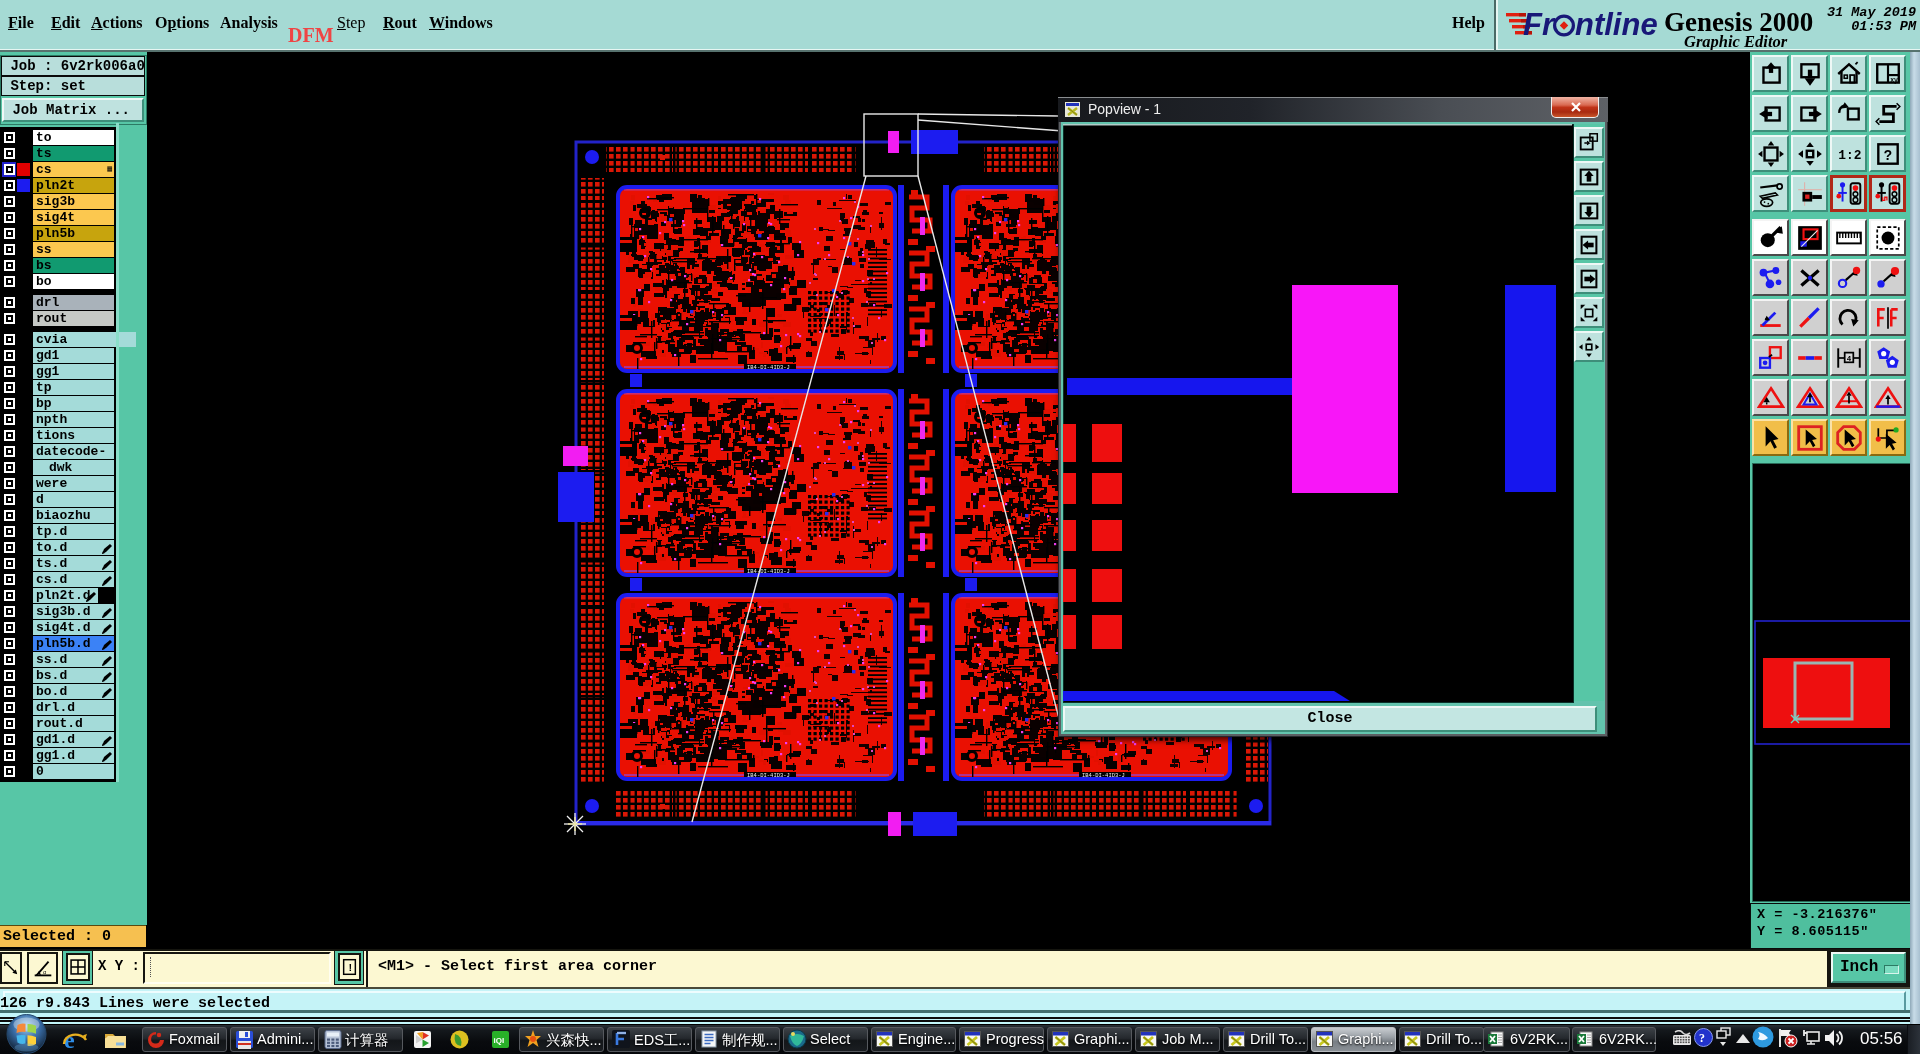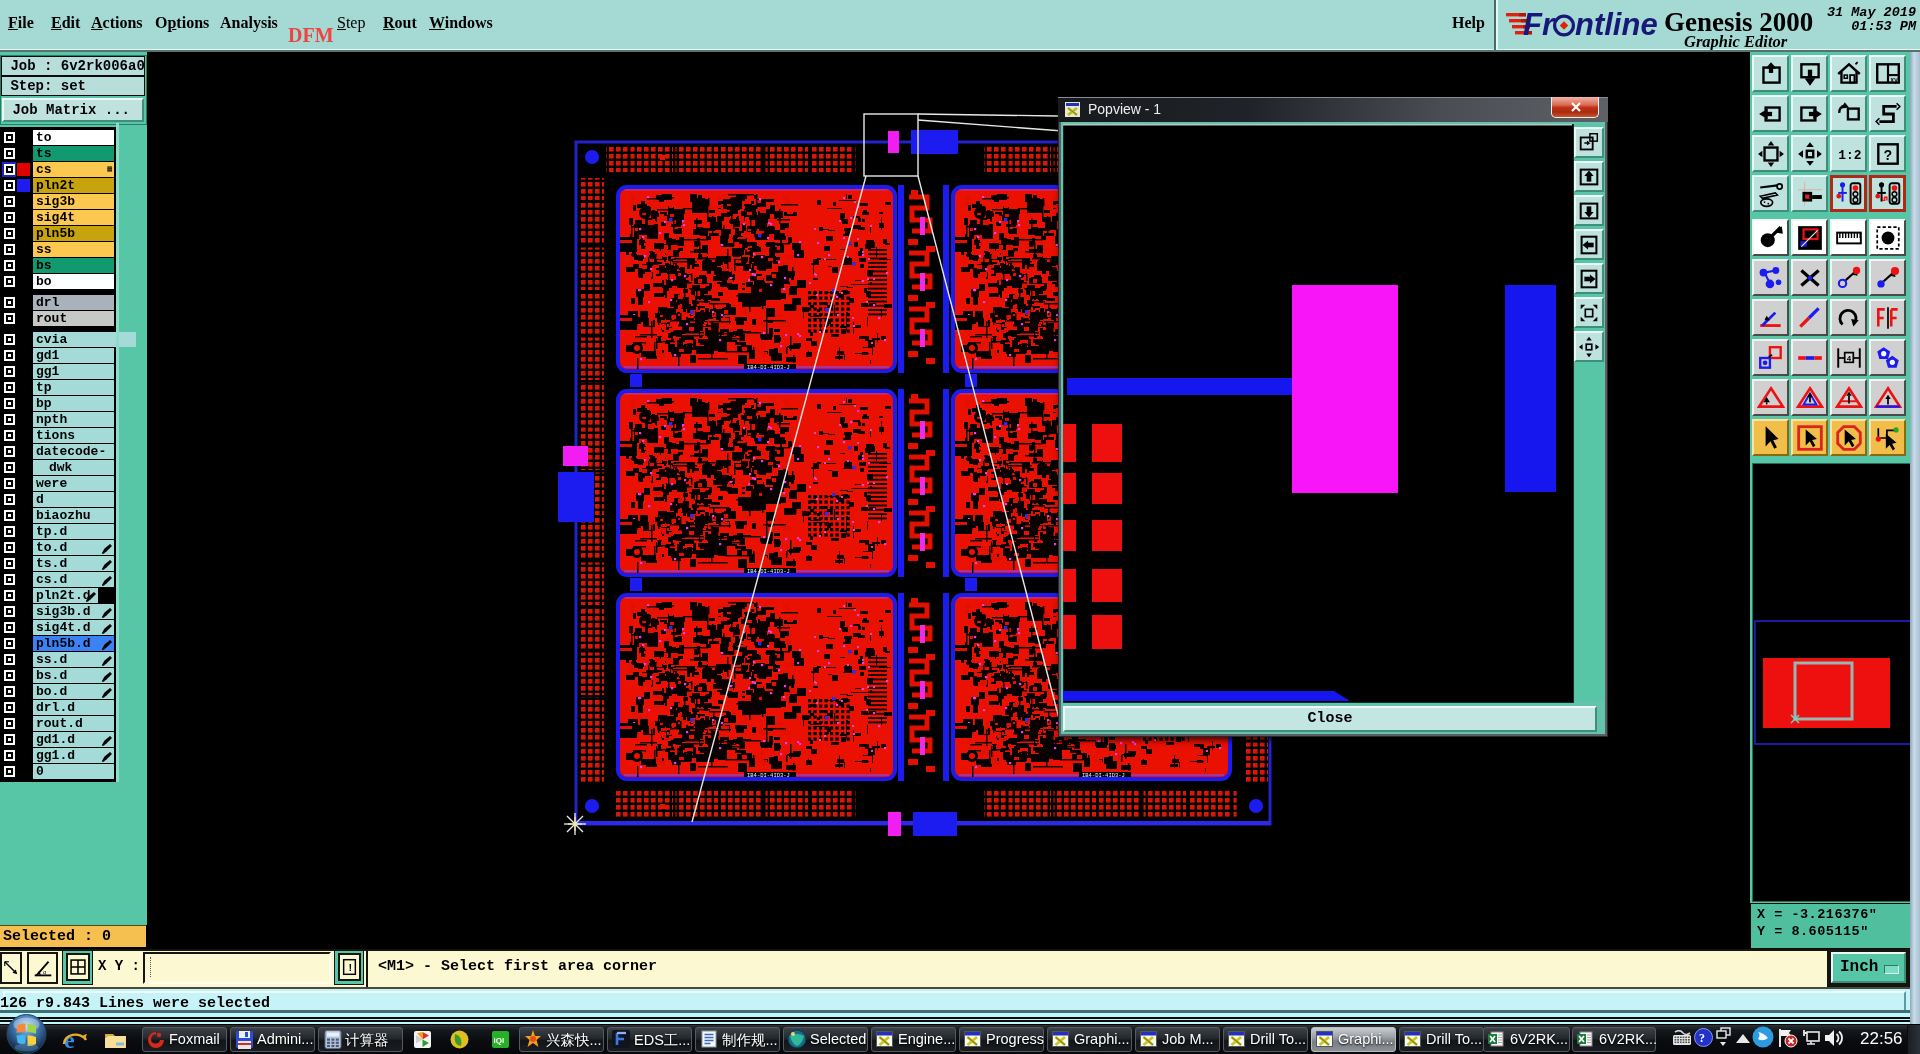--- a/index.html
+++ b/index.html
@@ -2076,21 +2076,21 @@
     <path d="M3.5 4.5 h9 M3.5 7.5 h9 M3.5 10.5 h9 M3.5 13.5 h6" stroke="#3a6ac0" stroke-width="1.6"></path>
   </svg>
 <div class="a" style="left:722px;top:1031px;font-size:14.5px;color:#fff;font-family:'Liberation Sans',sans-serif;text-shadow:0 1px 2px #000">制作规...</div>
 <div class="a" style="left:783px;top:1027px;width:85px;height:25px;background:linear-gradient(180deg,#3c4147 0%,#24282d 45%,#131619 55%,#1a1d21 100%);border:1px solid #56595e;border-radius:3px;box-sizing:border-box"></div>
 <svg class="a" style="left:787px;top:1029px" width="20" height="20" viewBox="0 0 20 20">
     <circle cx="10" cy="10" r="9" fill="#1a6a8a"></circle>
     <path d="M3 7 q7 -4 14 0 q-2 8 -7 10 q-5 -2 -7 -10" fill="#30b89a"></path>
     <circle cx="10" cy="10" r="9" fill="none" stroke="#0a3a4a" stroke-width="1"></circle>
     <circle cx="6" cy="5" r="2" fill="#e8d860"></circle>
   </svg>
-<div class="a" style="left:810px;top:1031px;font-size:14.5px;color:#fff;font-family:'Liberation Sans',sans-serif;text-shadow:0 1px 2px #000">Selected</div>
+<div class="a" style="left:810px;top:1031px;font-size:14.5px;color:#fff;font-family:'Liberation Sans',sans-serif;text-shadow:0 1px 2px #000">Select</div>
 <div class="a" style="left:871px;top:1027px;width:85px;height:25px;background:linear-gradient(180deg,#3c4147 0%,#24282d 45%,#131619 55%,#1a1d21 100%);border:1px solid #56595e;border-radius:3px;box-sizing:border-box"></div>
 <svg class="a" style="left:876px;top:1031px" width="17" height="16" viewBox="0 0 17 16">
     <rect x="0.5" y="0.5" width="16" height="15" fill="#f8f8f4" stroke="#555"></rect>
     <rect x="1" y="1" width="15" height="3.5" fill="#2233bb"></rect>
     <path d="M3.5 6 L13 14 M13 6 L3.5 14" stroke="#c8c820" stroke-width="2.8"></path>
     <path d="M3.5 6 L13 14" stroke="#8a8a10" stroke-width="1.2"></path>
   </svg>
 <div class="a" style="left:898px;top:1031px;font-size:14.5px;color:#fff;font-family:'Liberation Sans',sans-serif;text-shadow:0 1px 2px #000">Engine...</div>
 <div class="a" style="left:959px;top:1027px;width:85px;height:25px;background:linear-gradient(180deg,#3c4147 0%,#24282d 45%,#131619 55%,#1a1d21 100%);border:1px solid #56595e;border-radius:3px;box-sizing:border-box"></div>
 <svg class="a" style="left:964px;top:1031px" width="17" height="16" viewBox="0 0 17 16">
@@ -2204,13 +2204,13 @@
   </svg>
 <svg class="a" style="left:1802px;top:1029px" width="18" height="18" viewBox="0 0 18 18">
 <rect x="5" y="3" width="12" height="9" fill="#0a0c0e" stroke="#e8e8e8" stroke-width="1.6"></rect>
 <path d="M9 12 v3 M5 15 h8" stroke="#e8e8e8" stroke-width="1.6"></path>
 <path d="M2 1 v6 M2 4 h3" stroke="#e8e8e8" stroke-width="1.8"></path>
   </svg>
 <svg class="a" style="left:1824px;top:1028px" width="20" height="20" viewBox="0 0 20 20">
 <polygon points="1,7 5,7 10,2 10,18 5,13 1,13" fill="#f0f0f0"></polygon>
 <path d="M12.5 6 a5 5 0 0 1 0 8 M15 3.5 a8.5 8.5 0 0 1 0 13" fill="none" stroke="#f0f0f0" stroke-width="1.8"></path>
   </svg>
-<div class="a" style="left:1860px;top:1029px;font-size:17px;color:#fff;font-family:'Liberation Sans',sans-serif">22:56</div>
+<div class="a" style="left:1860px;top:1029px;font-size:17px;color:#fff;font-family:'Liberation Sans',sans-serif">05:56</div>
 <div class="a" style="left:1907px;top:1025px;width:13px;height:29px;background:linear-gradient(90deg,#1a1e24,#2e343c);border-left:1px solid #0a0c10"></div>
 </body></html>

